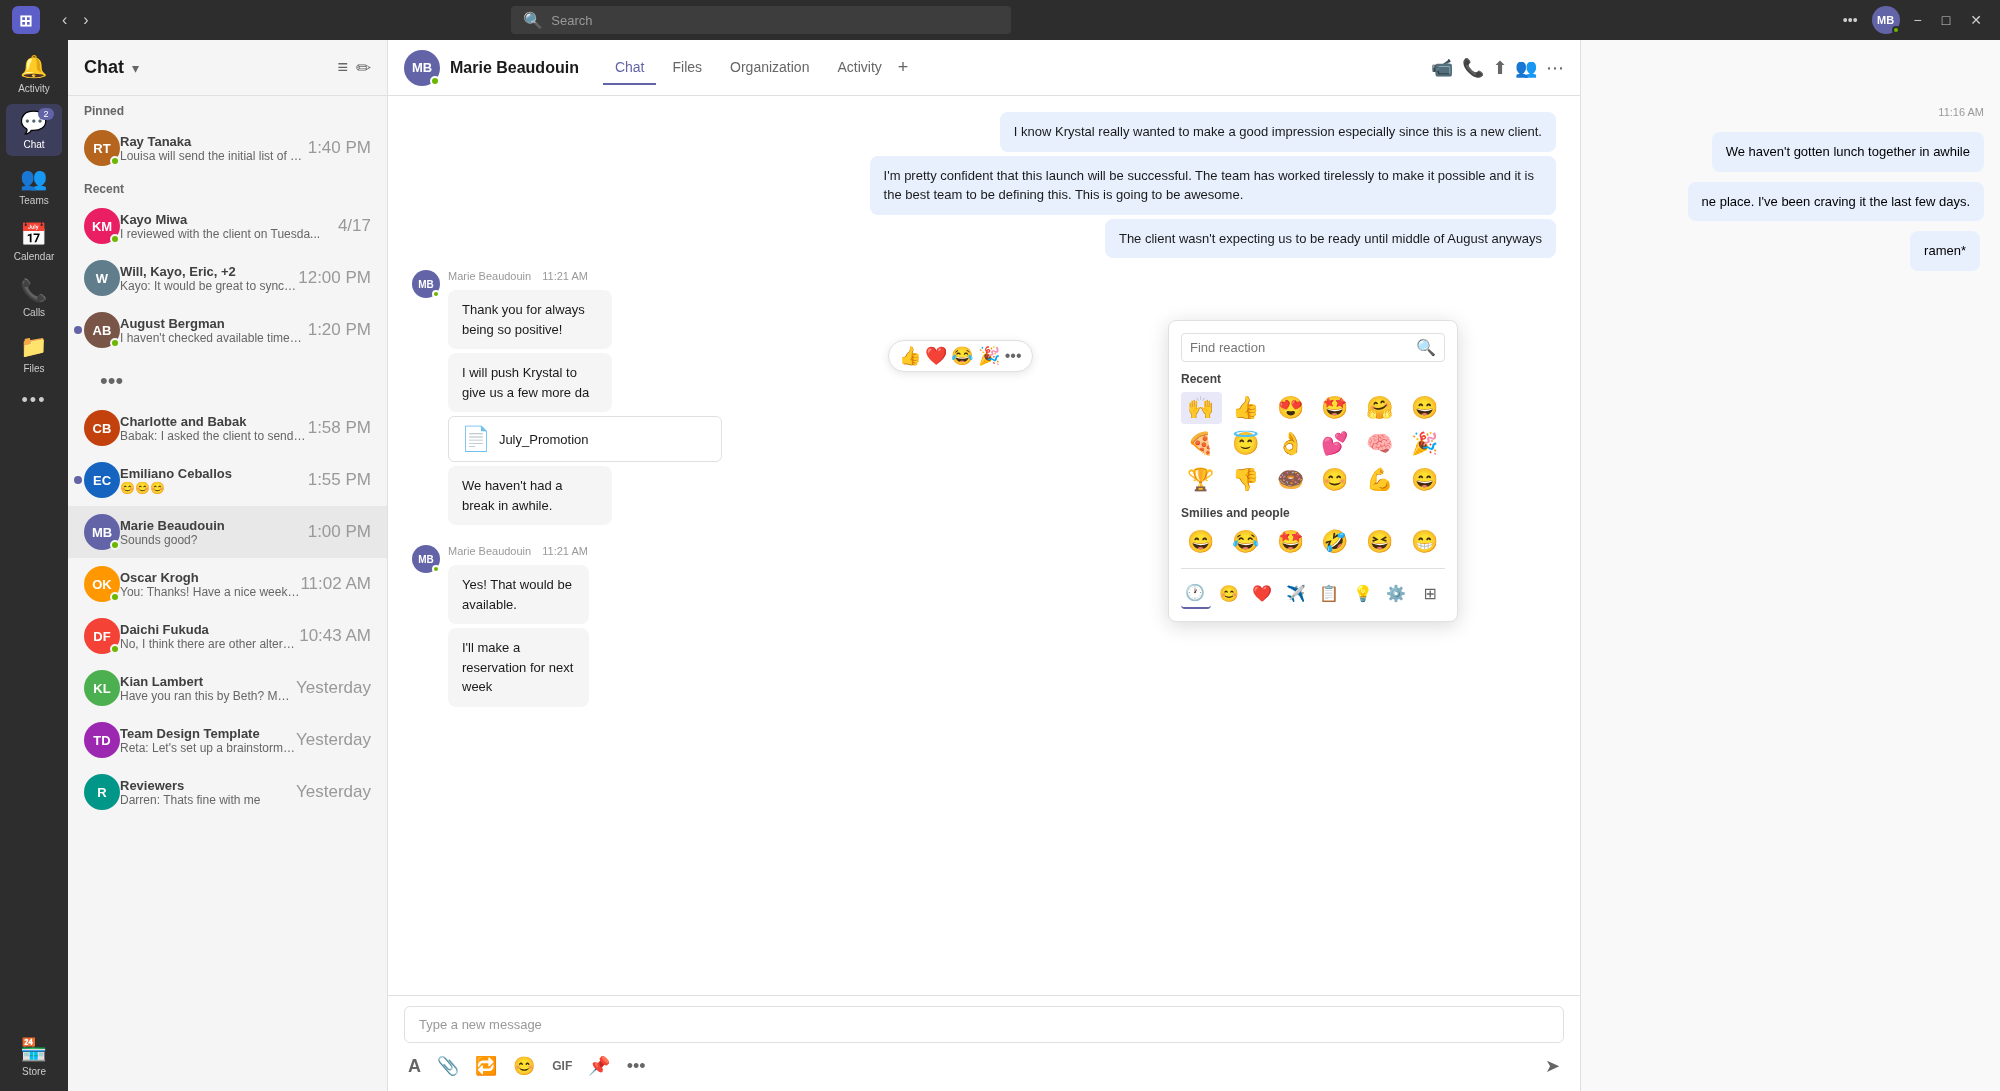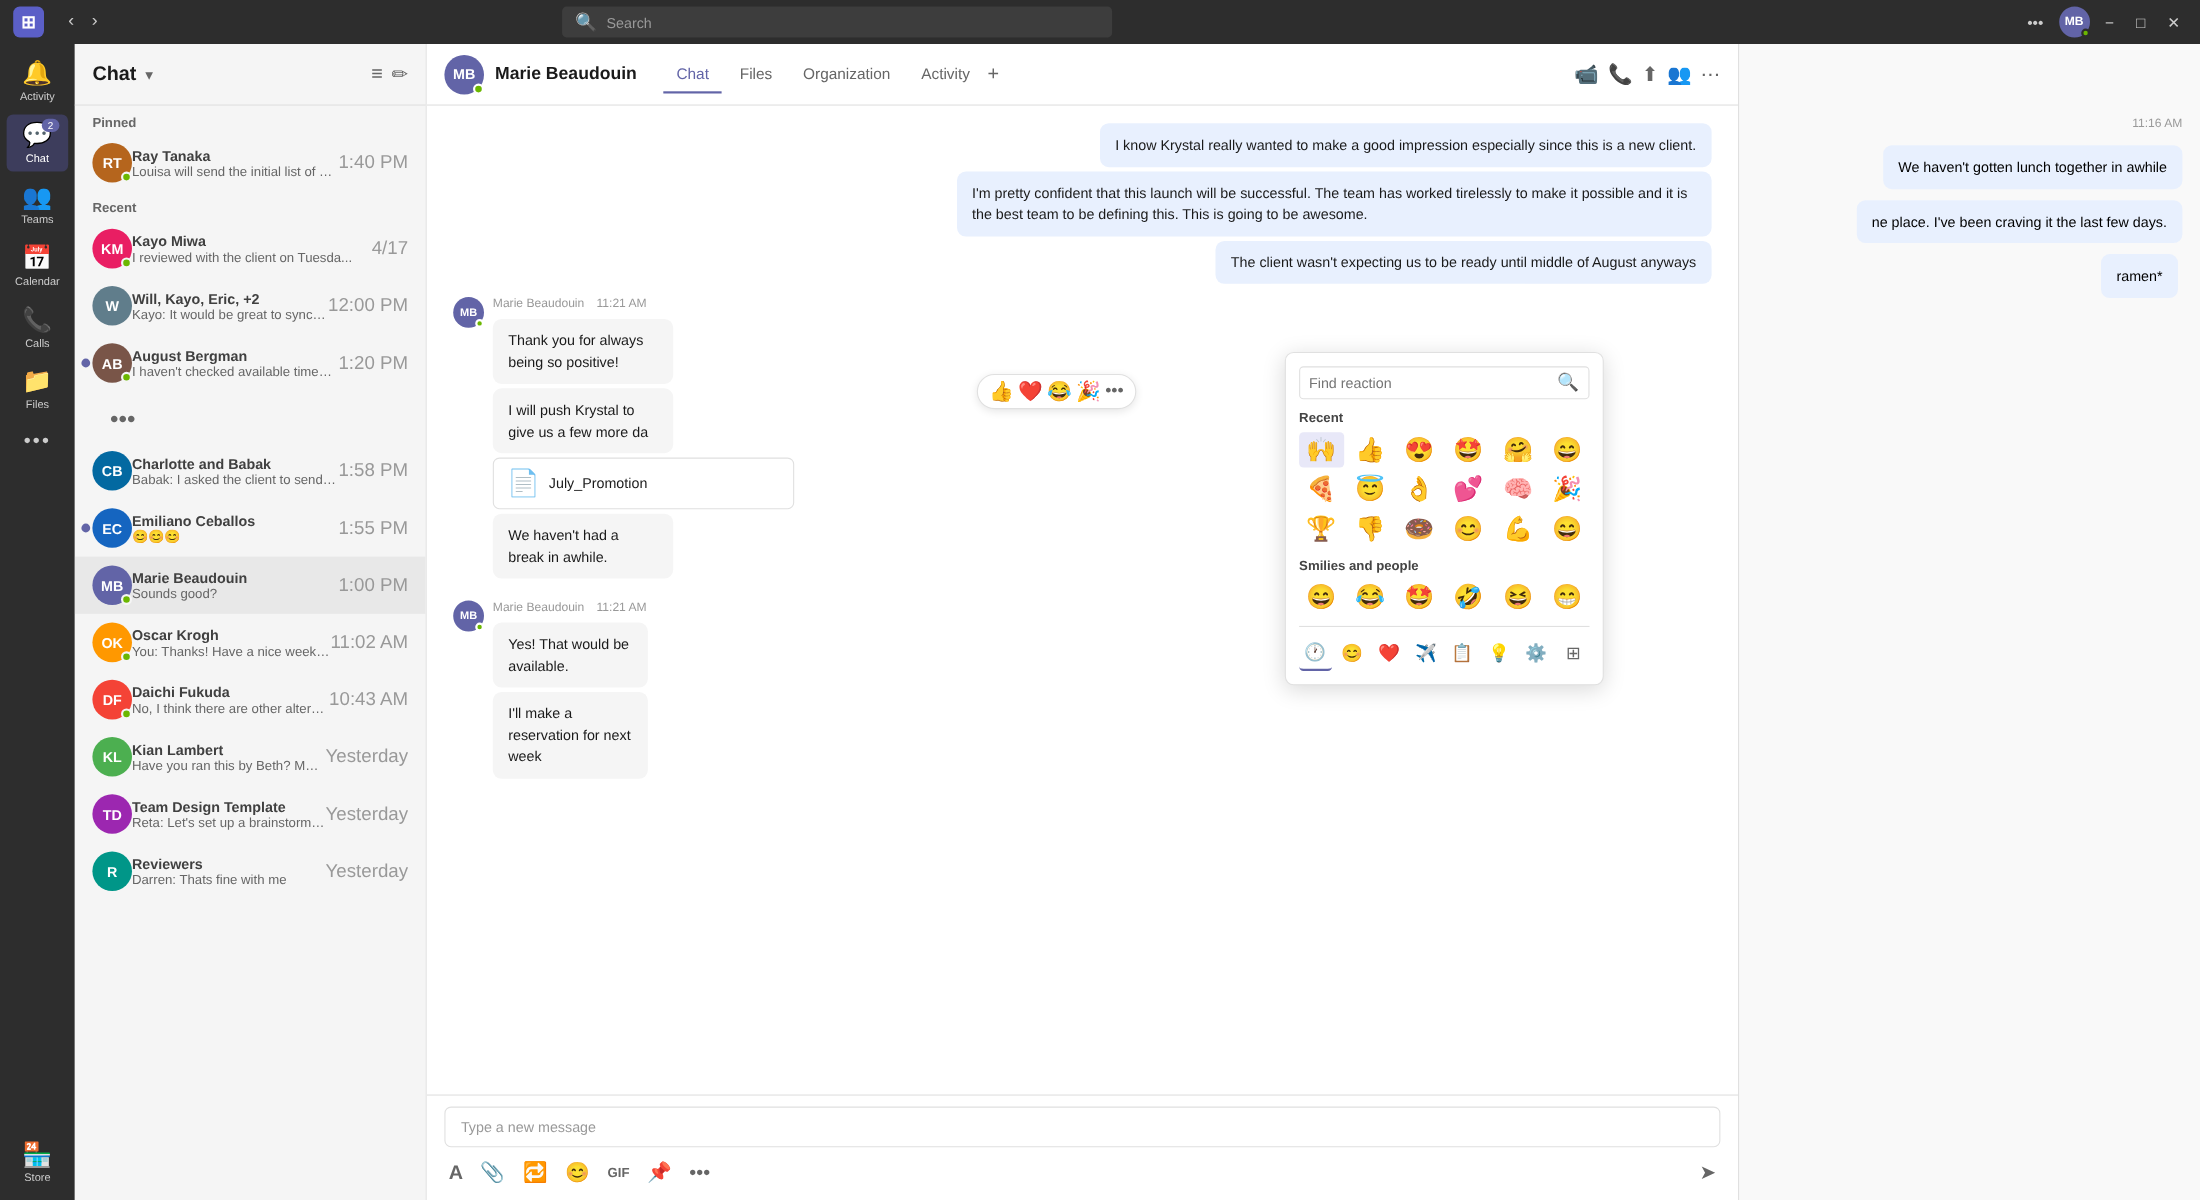--- a/index.html
+++ b/index.html
@@ -380,21 +380,21 @@
           <div class="chat-preview">I haven't checked available times yet</div>
         </div>
         <span class="chat-time">1:20 PM</span>
       </div>
 
       <div class="chat-section-label">
         <button class="more-chats-btn">•••</button>
       </div>
 
       <div class="chat-item">
-        <div class="chat-avatar" style="background:#0369a1;">CB</div>
+        <div class="chat-avatar" style="background:#c2410c;">CB</div>
         <div class="chat-info">
           <div class="chat-name">Charlotte and Babak</div>
           <div class="chat-preview">Babak: I asked the client to send her feed...</div>
         </div>
         <span class="chat-time">1:58 PM</span>
       </div>
 
       <div class="chat-item">
         <span class="unread-dot"></span>
         <div class="chat-avatar" style="background:#1565c0;">EC</div>

